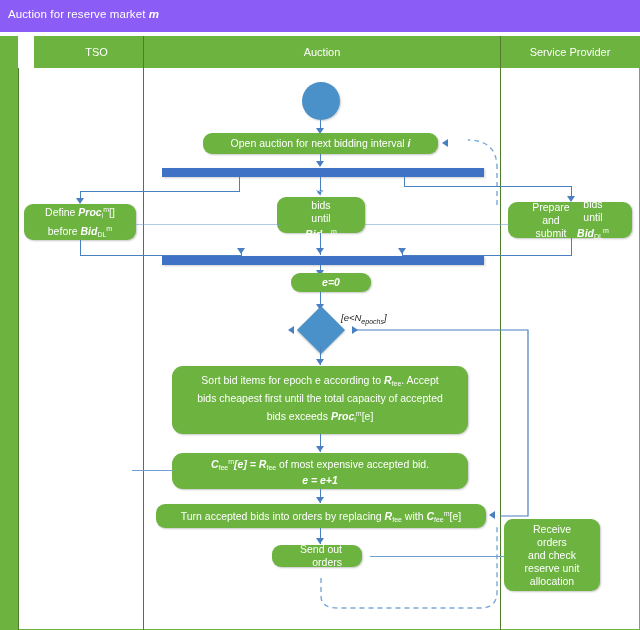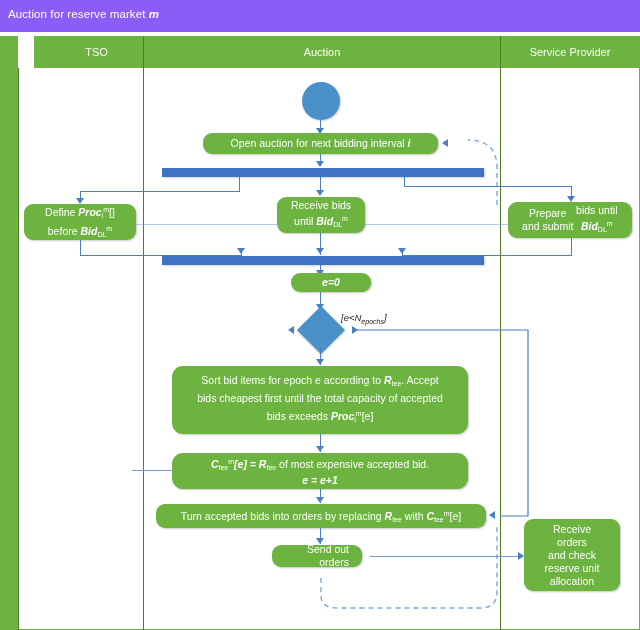--- a/index.html
+++ b/index.html
@@ -31,21 +31,21 @@
                 border:1px solid #6cb33f;box-sizing:border-box;
                 border-top:none;pointer-events:none;}
   .lane-left-band{position:absolute;left:0;top:68px;width:18px;height:562px;
                   background:#6cb33f;}
 
   
   .node{position:absolute;background:#6cb33f;color:#ffffff;
         border-radius:9px;box-sizing:border-box;
         display:flex;align-items:center;justify-content:center;
         text-align:center;font-size:10.5px;line-height:13px;
-        padding:3px 13px;box-shadow:1px 1px 2px rgba(0,0,0,.22);}
+        padding:3px 20px;box-shadow:1px 1px 2px rgba(0,0,0,.22);}
   .node.big{border-radius:11px;}
   .node i{font-style:italic;font-weight:bold;}
   .node sub{font-size:7px;vertical-align:-2px;}
   .node sup{font-size:7px;vertical-align:4px;}
 
   .start-node{position:absolute;width:38px;height:38px;border-radius:50%;
               background:#4a90c9;box-shadow:1px 1px 2px rgba(0,0,0,.2);}
 
   .bar{position:absolute;height:9px;background:#3f72c4;
        box-shadow:1px 1px 2px rgba(0,0,0,.2);}
@@ -212,20 +212,20 @@
   <div class="conn vline" style="left:320px;top:528px;height:16px;"></div>
   <div class="arrow-down" style="left:316px;top:538px;"></div>
 
   <div class="node" style="left:272px;top:545px;width:90px;height:22px;text-align:right;">
     <span>Send out orders</span>
   </div>
 
   <div class="conn hline thin" style="left:370px;top:556px;width:150px;"></div>
   <div class="arrow-right" style="left:518px;top:552px;"></div>
 
-  <div class="node" style="left:524px;top:519px;width:96px;height:72px;flex-direction:column;">
+  <div class="node" style="left:504px;top:519px;width:96px;height:72px;flex-direction:column;">
     <span>Receive orders</span>
     <span>and check</span>
     <span>reserve unit</span>
     <span>allocation</span>
   </div>
 
 </div>
 
 </body></html>

